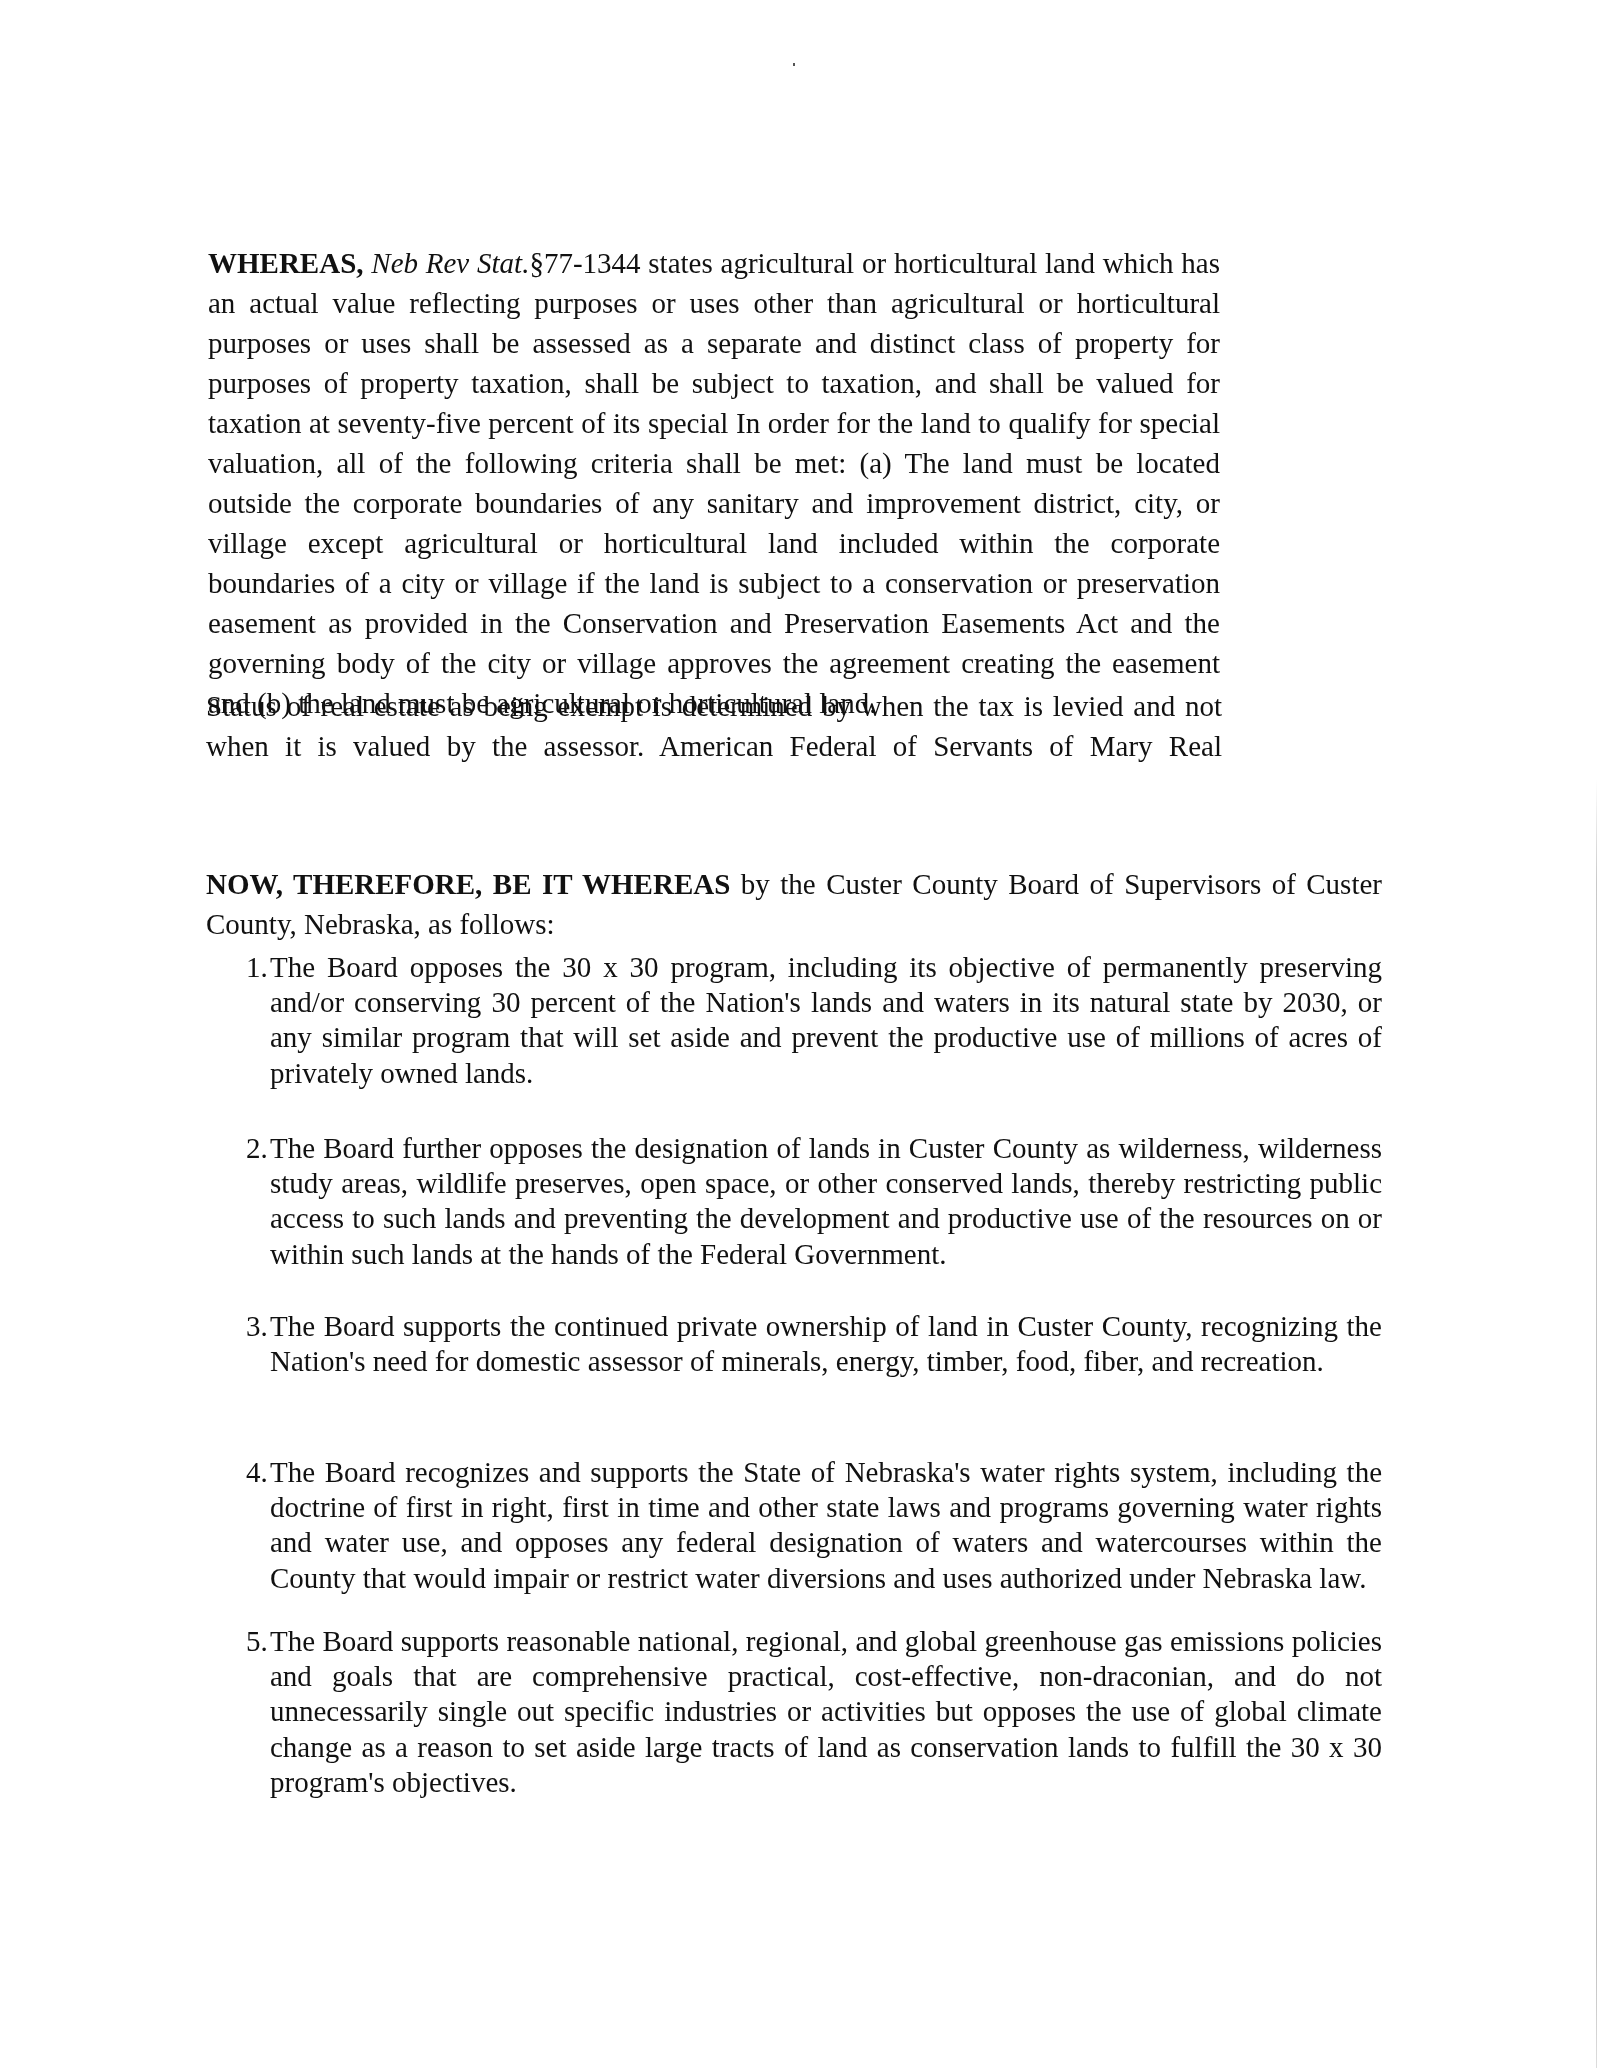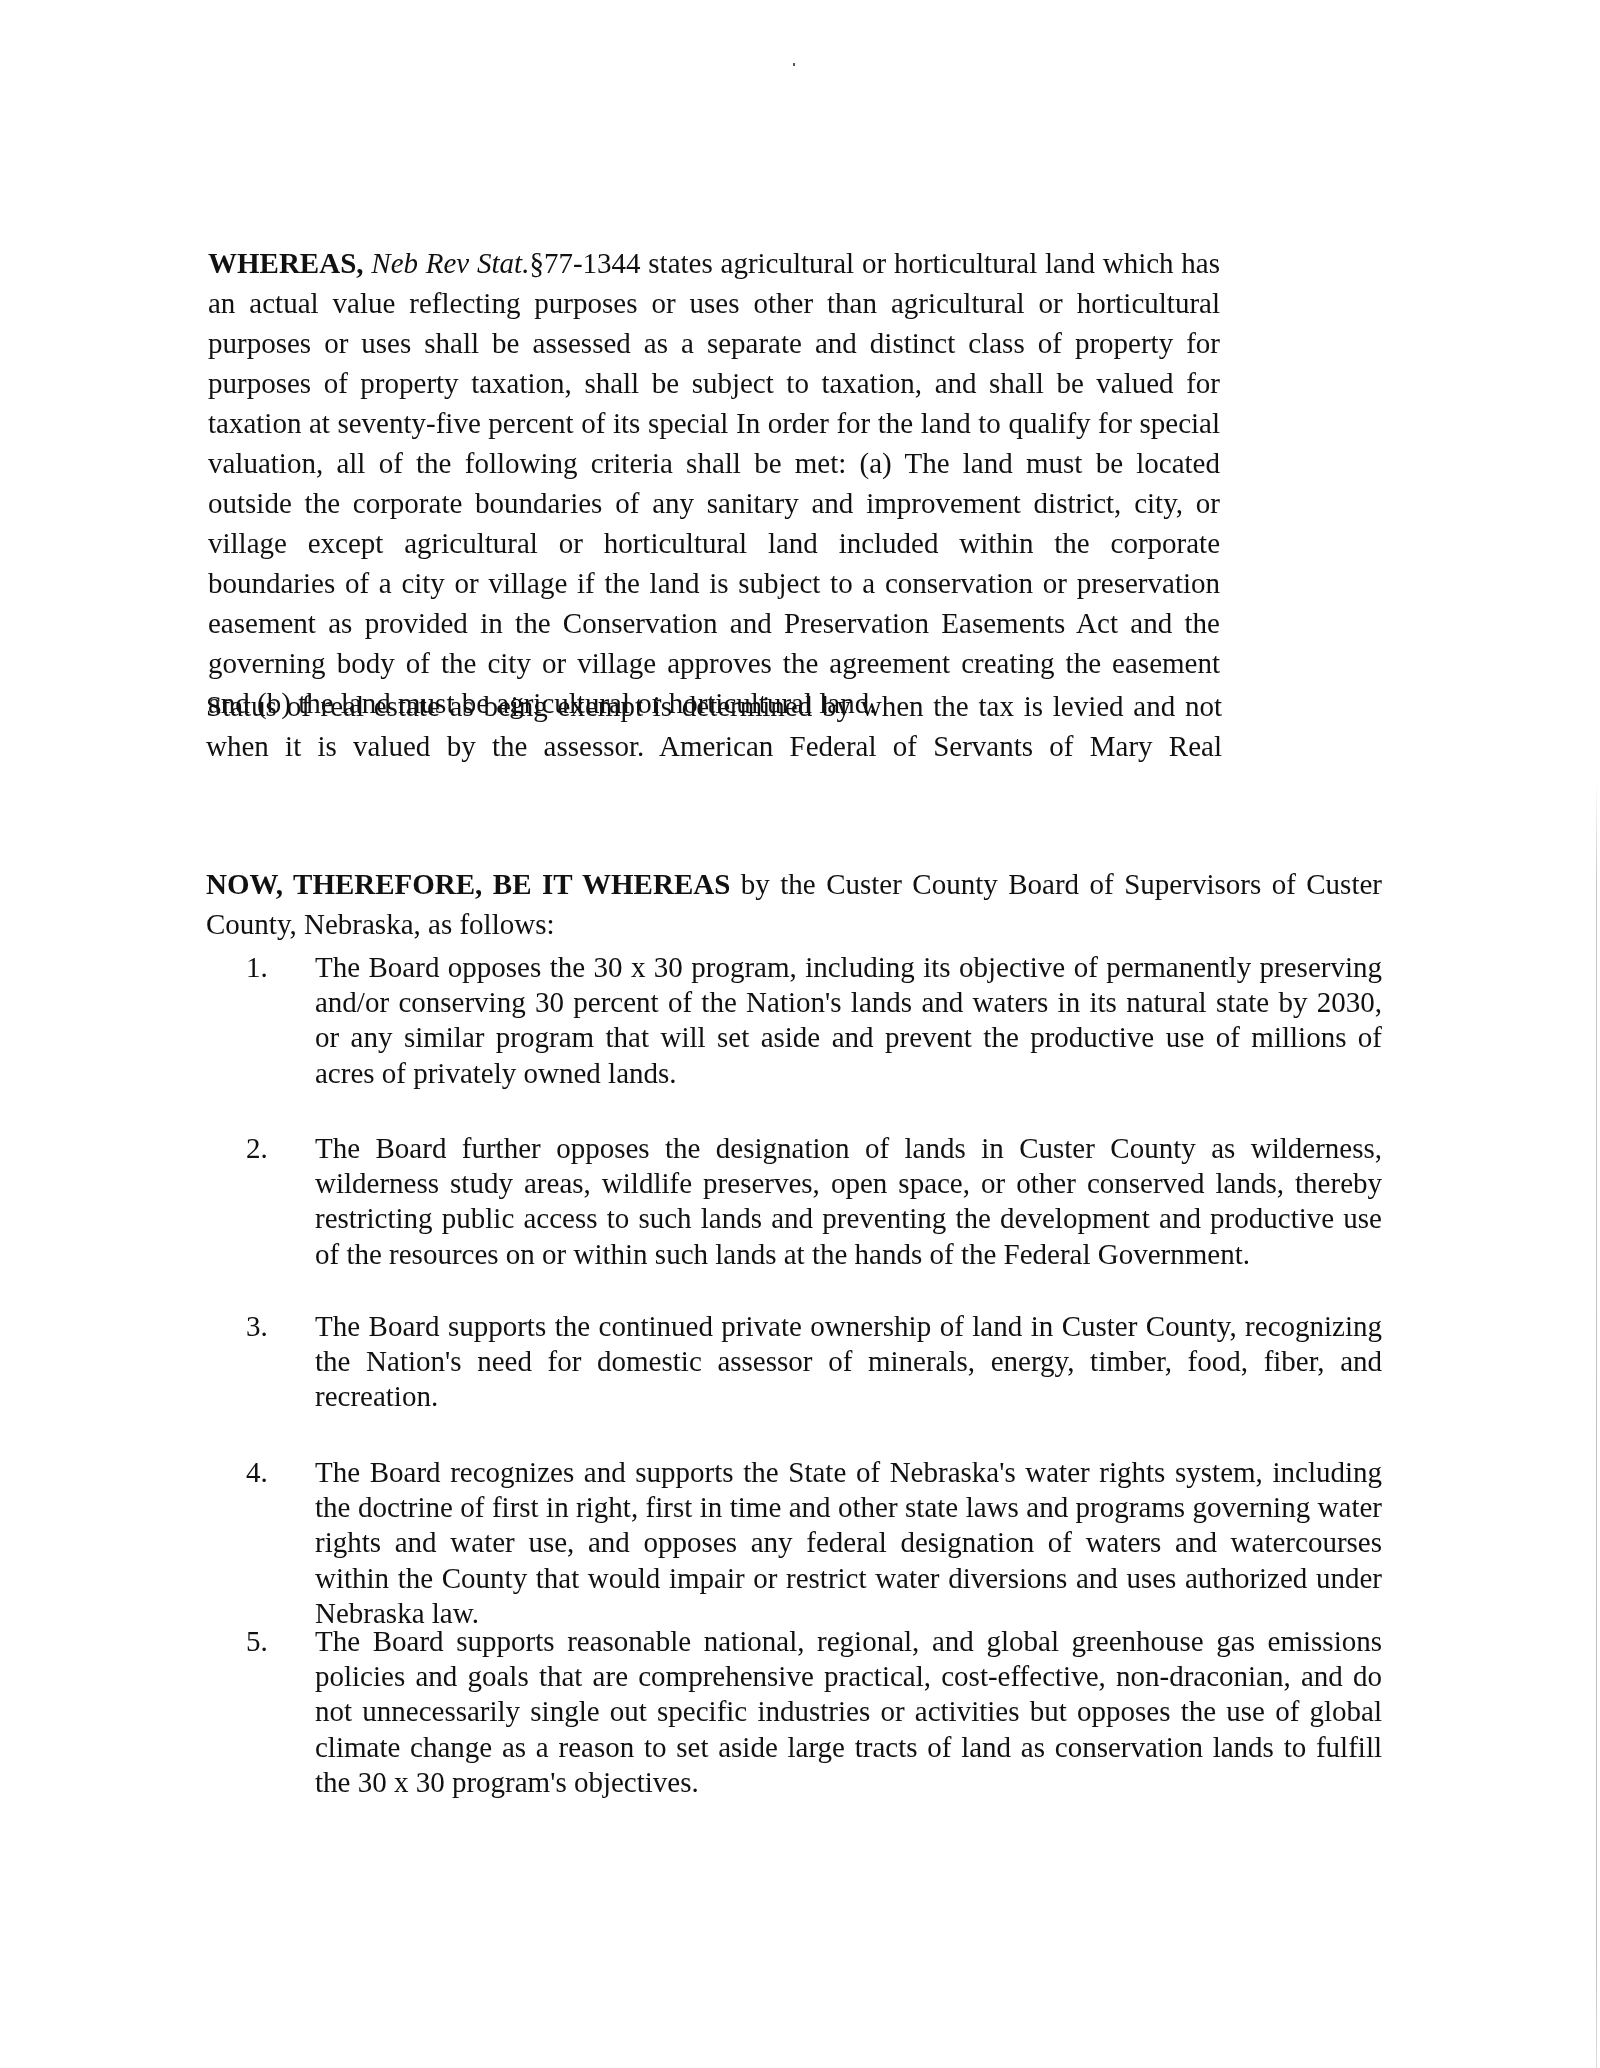--- a/index.html
+++ b/index.html
@@ -12,21 +12,21 @@
   .para { position: absolute; font-size: 29px; line-height: 40px; text-align: justify;
           text-align-last: left; letter-spacing: 0; }
   .p-whereas { left: 208px; top: 214px; width: 1012px; }
   .p-status  { left: 206px; top: 686px; width: 1016px; text-align: left; }
   .p-resolved { left: 206px; top: 835px; width: 1176px; }
   b { font-weight: bold; }
   i { font-style: italic; }
   .list { position: absolute; left: 246px; top: 950px; width: 1136px; margin: 0; padding: 0; list-style: none; }
   .item { position: absolute; left: 0; width: 1136px; font-size: 29px; line-height: 35.2px; }
   .item .num { position: absolute; left: 0; top: 0; width: 40px; }
-  .item .txt { display: block; margin-left: 69px; text-align: justify; text-align-last: left; }
+  .item .txt { display: block; margin-left: 24px; text-align: justify; text-align-last: left; }
   .i1 { top: 0px; } .i2 { top: 181px; } .i3 { top: 359px; } .i4 { top: 505px; } .i5 { top: 674px; }
 </style>
 </head>
 <body>
 
 <div class="page">
   <div class="speck"></div>
   <div class="edge-line"></div>
 
   <p class="para p-whereas"><b>WHEREAS,</b> <i>Neb Rev Stat.</i><span>§77-1344 states agricultural or horticultural land which has an actual value reflecting purposes or uses other than agricultural or horticultural purposes or uses shall be assessed as a separate and distinct class of property for purposes of property taxation, shall be subject to taxation, and shall be valued for taxation at seventy-five percent of its special In order for the land to qualify for special valuation, all of the following criteria shall be met: (a) The land must be located outside the corporate boundaries of any sanitary and improvement district, city, or village except agricultural or horticultural land included within the corporate boundaries of a city or village if the land is subject to a conservation or preservation easement as provided in the Conservation and Preservation Easements Act and the governing body of the city or village approves the agreement creating the easement and (b) the land must be agricultural or horticultural land.</span></p>

